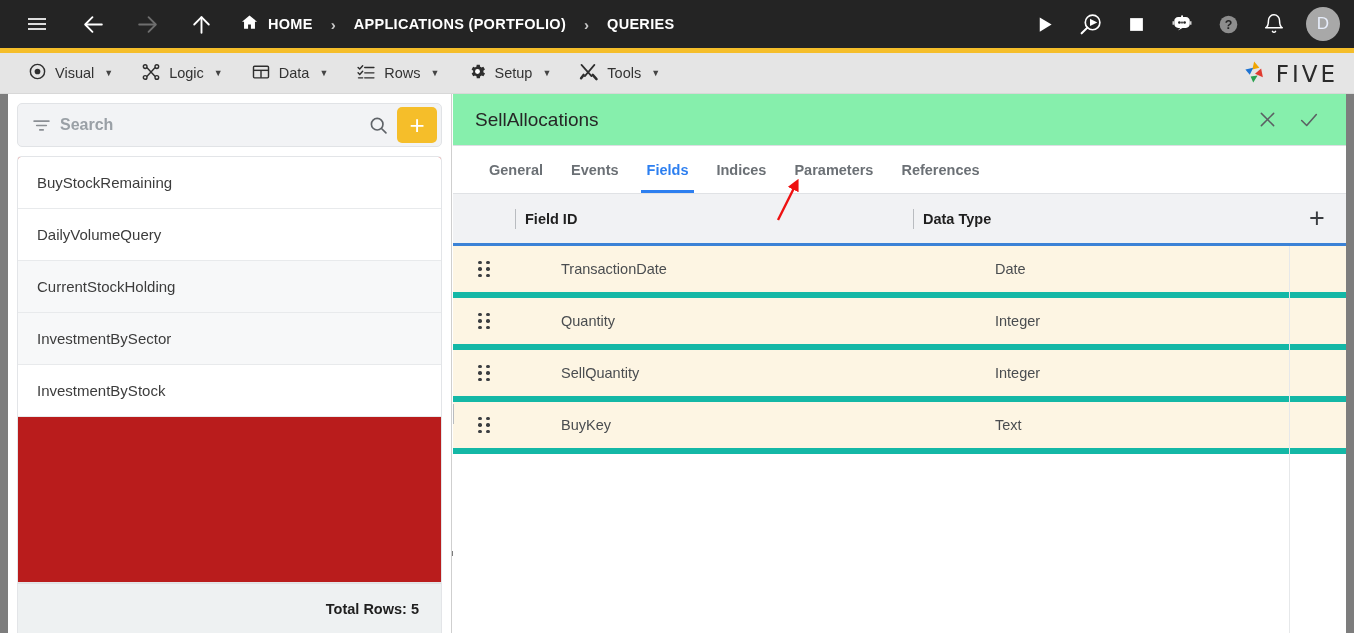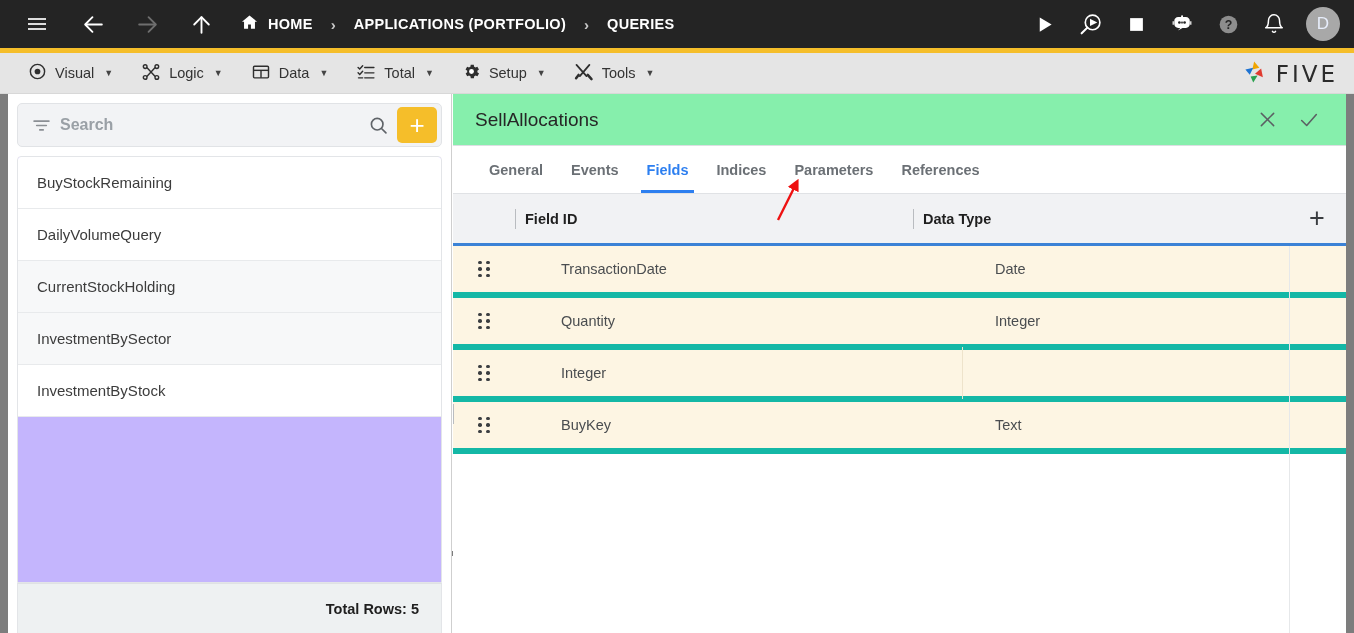--- a/index.html
+++ b/index.html
@@ -107,21 +107,21 @@
   }
   .list-wrap {
     margin: 5px 9px 0 9px; flex: 1; display: flex; flex-direction: column;
     border: 1px solid #e3e5e8; border-radius: 4px 4px 0 0; overflow: hidden;
   }
   .list-head {
     height: 52px; background: #f1f2f4; display: flex; align-items: center;
     padding-left: 19px; font-size: 15px; font-weight: 700; color: #262626;
     border-bottom: 3px solid #3b82d6;
   }
-  .list-body { flex: 1; background: #c4b5fd; overflow: hidden; text-align: center; }
+  .list-body { flex: 1; background: #b91c1c; overflow: hidden; text-align: center; }
   .list-item {
     height: 52px; display: flex; align-items: center; padding-left: 19px;
     font-size: 15px; color: #3c3c3c; border-bottom: 1px solid #e8eaec;
     background: #ffffff;
   }
   .list-item.alt { background: #f7f8f9; }
   .list-foot {
     height: 50px; background: #eef1f2; border-top: 1px solid #dfe2e4;
     display: flex; align-items: center; justify-content: flex-end;
     padding-right: 22px; font-size: 14.5px; font-weight: 700; color: #1f1f1f;
@@ -344,21 +344,21 @@
       <span>
         <svg width="20" height="20" viewBox="0 0 24 24" fill="none" stroke="#2e2e2e" stroke-width="1.7" stroke-linecap="round">
           <polyline points="2.5,6.5 4.5,8.5 8,4.5"></polyline>
           <line x1="10.5" y1="6.5" x2="21.5" y2="6.5"></line>
           <polyline points="2.5,13 4.5,15 8,11"></polyline>
           <line x1="10.5" y1="13" x2="21.5" y2="13"></line>
           <line x1="3" y1="19" x2="8" y2="19"></line>
           <line x1="10.5" y1="19" x2="21.5" y2="19"></line>
         </svg>
       </span>
-      <span class="mlabel">Total</span>
+      <span class="mlabel">Rows</span>
       <span class="caret">▼</span>
     </div>
 
     <div class="menu-item">
       <span>
         <svg width="19" height="19" viewBox="0 0 24 24" fill="#2e2e2e">
           <path d="M19.4 13a7.6 7.6 0 0 0 0-2l2-1.5-2-3.4-2.4 1a7.5 7.5 0 0 0-1.7-1l-.4-2.6h-3.9l-.4 2.6a7.5 7.5 0 0 0-1.7 1l-2.4-1-2 3.4L6.6 11a7.6 7.6 0 0 0 0 2l-2 1.5 2 3.4 2.4-1c.5.4 1.1.8 1.7 1l.4 2.6h3.9l.4-2.6c.6-.3 1.2-.6 1.7-1l2.4 1 2-3.4z"></path>
           <circle cx="12" cy="12" r="3.1" fill="#ffffff"></circle>
         </svg>
       </span>
@@ -509,20 +509,21 @@
         <div class="handle">
           <span class="dots">
               <i></i>
               <i></i>
               <i></i>
               <i></i>
               <i></i>
               <i></i>
             </span>
         </div>
+        <div class="cell cell-field">SellQuantity</div>
         <div class="cell cell-type">Integer</div>
         <div class="cell-tail"></div>
       </div>
 
       <div class="grow">
         <div class="handle">
           <span class="dots">
               <i></i>
               <i></i>
               <i></i>

